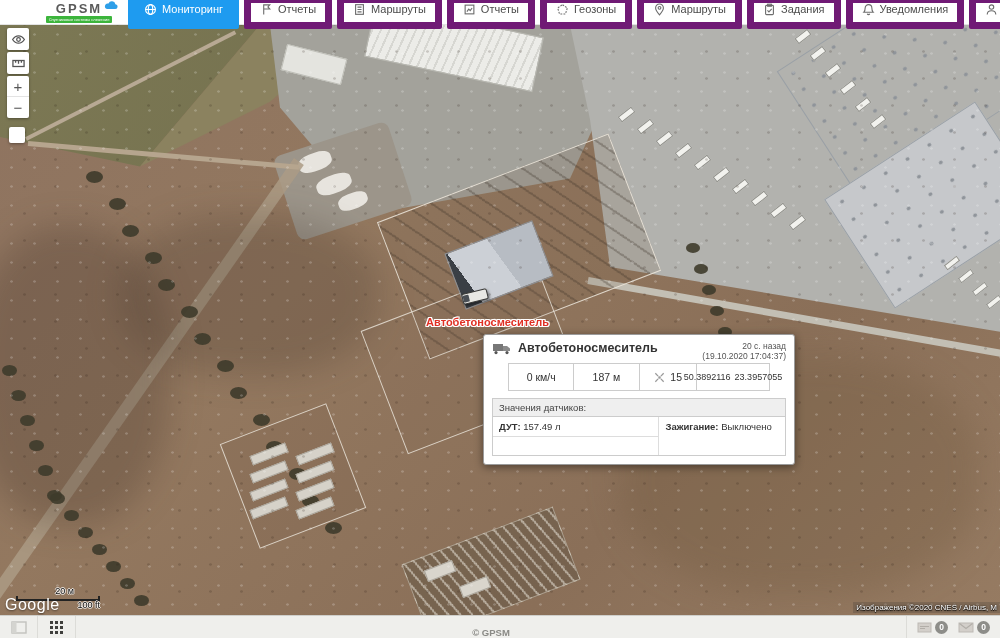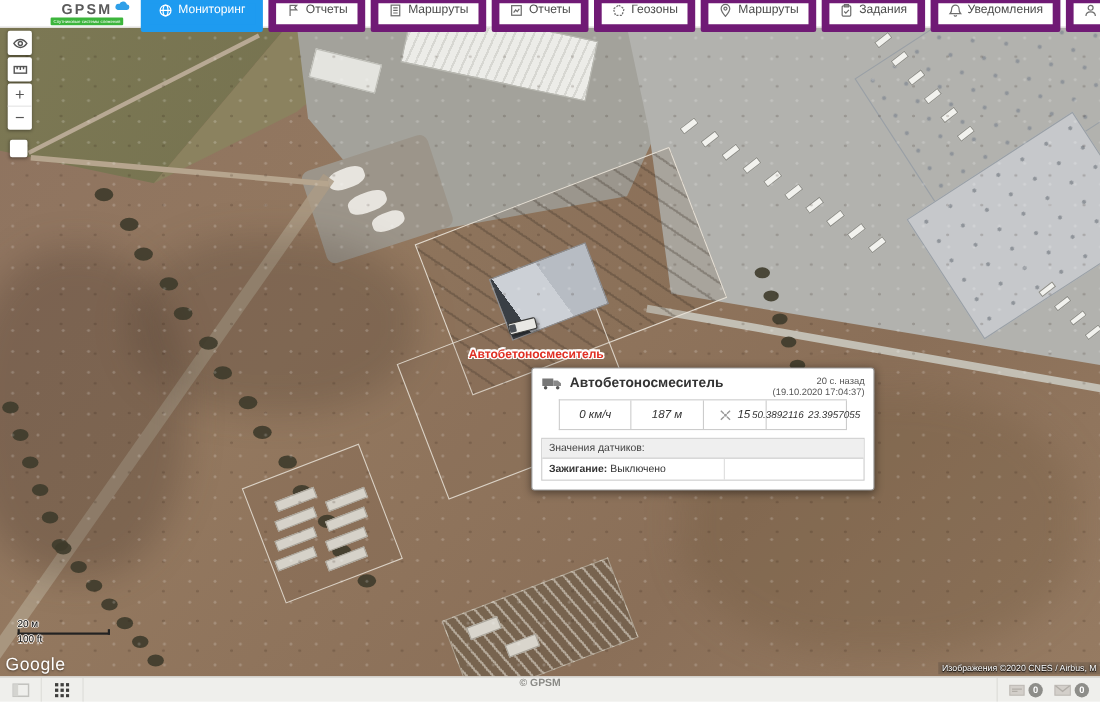--- a/index.html
+++ b/index.html
@@ -71,43 +71,43 @@
   .marker-label { position:absolute; left:400px; top:291px; width:175px; text-align:center; font-size:11px; font-weight:bold; color:#e03024; z-index:11;
     text-shadow:-1px 0 #fff,1px 0 #fff,0 -1px #fff,0 1px #fff,-1px -1px #fff,1px 1px #fff,-1px 1px #fff,1px -1px #fff; }
 
   
   .popup { position:absolute; left:483px; top:309px; width:312px; background:#fff; border:1px solid #9b9b9b; border-radius:3px; box-shadow:0 2px 8px rgba(0,0,0,.45); z-index:30; font-size:11px; color:#333; }
   .p-head { display:flex; align-items:flex-start; padding:6px 8px 2px 8px; }
   .p-head svg { width:20px; height:13px; margin-top:1px; flex:0 0 auto; }
   .p-title { font-size:12.5px; font-weight:bold; color:#333; margin-left:6px; flex:1 1 auto; }
   .p-time { font-size:8.5px; color:#555; text-align:right; line-height:10px; white-space:nowrap; }
   .p-addr { padding:4px 8px 6px 8px; font-size:9.5px; color:#444; }
-  .p-stats { display:grid; grid-template-columns:25% 25% 22% 28%; border-top:1px solid #ccc; border-bottom:1px solid #ccc; margin:0 24px; border-left:1px solid #ccc;font-style:italic; }
+  .p-stats { display:grid; grid-template-columns:25% 25% 22% 28%; border-top:1px solid #ccc; border-bottom:1px solid #ccc; margin:0 24px; border-left:1px solid #ccc; }
   .p-cell { border-right:1px solid #ccc; min-height:26px; display:flex; align-items:center; justify-content:center; gap:4px; font-size:10.5px; color:#333; padding:2px; }
   .p-cell svg { width:13px; height:13px; stroke:#9a9a9a; stroke-width:1.4; fill:none; }
   .p-coords { flex-direction:row; font-size:9px; line-height:10.5px; }
   .p-sensors { margin:7px 8px 8px 8px; border:1px solid #ccc; }
   .s-head { background:#efefef; border-bottom:1px solid #ccc; padding:3px 6px; font-size:9.5px; color:#444; }
   .s-grid { display:grid; grid-template-columns:57% 43%; }
   .s-cell { padding:4px 6px; font-size:9.5px; border-bottom:1px solid #ddd; border-right:1px solid #ddd; min-height:18px; }
   .s-cell:nth-child(2n) { border-right:none; }
   .s-cell:nth-last-child(-n+2) { border-bottom:none; }
   .s-cell b { font-weight:bold; }
 
   
-  .scale { position:absolute; left:16px; top:537px; width:92px; z-index:15; font-size:9px; color:#111; text-align:left;
+  .scale { position:absolute; left:16px; top:561px; width:92px; z-index:15; font-size:9px; color:#111; text-align:right;
     text-shadow:-1px 0 rgba(255,255,255,.8),1px 0 rgba(255,255,255,.8),0 -1px rgba(255,255,255,.8),0 1px rgba(255,255,255,.8); }
   .scale-m { width:58px; }
   .scale-line { width:84px; height:5px; border-left:2px solid #222; border-right:2px solid #222; border-bottom:2px solid #222; margin-top:0px; }
   .scale-ft { width:84px; margin-top:-1px; }
   .google-logo { position:absolute; left:5px; top:571px; z-index:15; color:#fff; font-size:16px; letter-spacing:.5px; text-shadow:0 1px 2px rgba(0,0,0,.5); cursor:pointer; }
   .attribution { position:absolute; right:0px; top:577px; z-index:15; color:#fff; font-size:8px; padding:1px 3px; text-shadow:0 0 2px #000, 0 1px 1px #000; background:rgba(60,55,50,.25); }
 
   
-  footer { position:absolute; left:0; right:0; bottom:0; height:23px; background:#efefec; border-top:1px solid #cfcfcb; display:flex; align-items:flex-start; z-index:50; }
+  footer { position:absolute; left:0; right:0; bottom:0; height:23px; background:#efefec; border-top:1px solid #cfcfcb; display:flex; align-items:flex-end; z-index:50; }
   .f-btn { width:38px; height:22px; display:flex; align-items:center; justify-content:center; border-right:1px solid #dcdcd8; cursor:pointer; }
   .f-center { flex:1 1 auto; text-align:center; font-size:9.5px; color:#8a8a86; font-weight:bold; }
   .f-right { display:flex; align-items:center; gap:10px; padding:0 10px; border-left:1px solid #dcdcd8; height:22px; }
   .f-item { display:flex; align-items:center; gap:3px; cursor:pointer; }
   .badge { width:13px; height:13px; border-radius:50%; background:#8d8d89; color:#fff; font-size:8.5px; font-weight:bold; display:flex; align-items:center; justify-content:center; }
 </style>
 </head>
 <body>
 
 <div class="app">
@@ -337,20 +337,21 @@
           <span>15</span>
         </div>
         <div class="p-cell p-coords">
           <span>50.3892116</span>
           <span>23.3957055</span>
         </div>
       </div>
       <div class="p-sensors">
         <div class="s-head">Значения датчиков:</div>
         <div class="s-grid">
+          <div class="s-cell"><b>ДУТ:</b> <span>157.49 л</span></div>
           <div class="s-cell"><b>Зажигание:</b> <span>Выключено</span></div>
           <div class="s-cell"></div>
         </div>
       </div>
     </div>
 
     <div class="scale">
       <div class="scale-m">20 м</div>
       <div class="scale-line"></div>
       <div class="scale-ft">100 ft</div>

